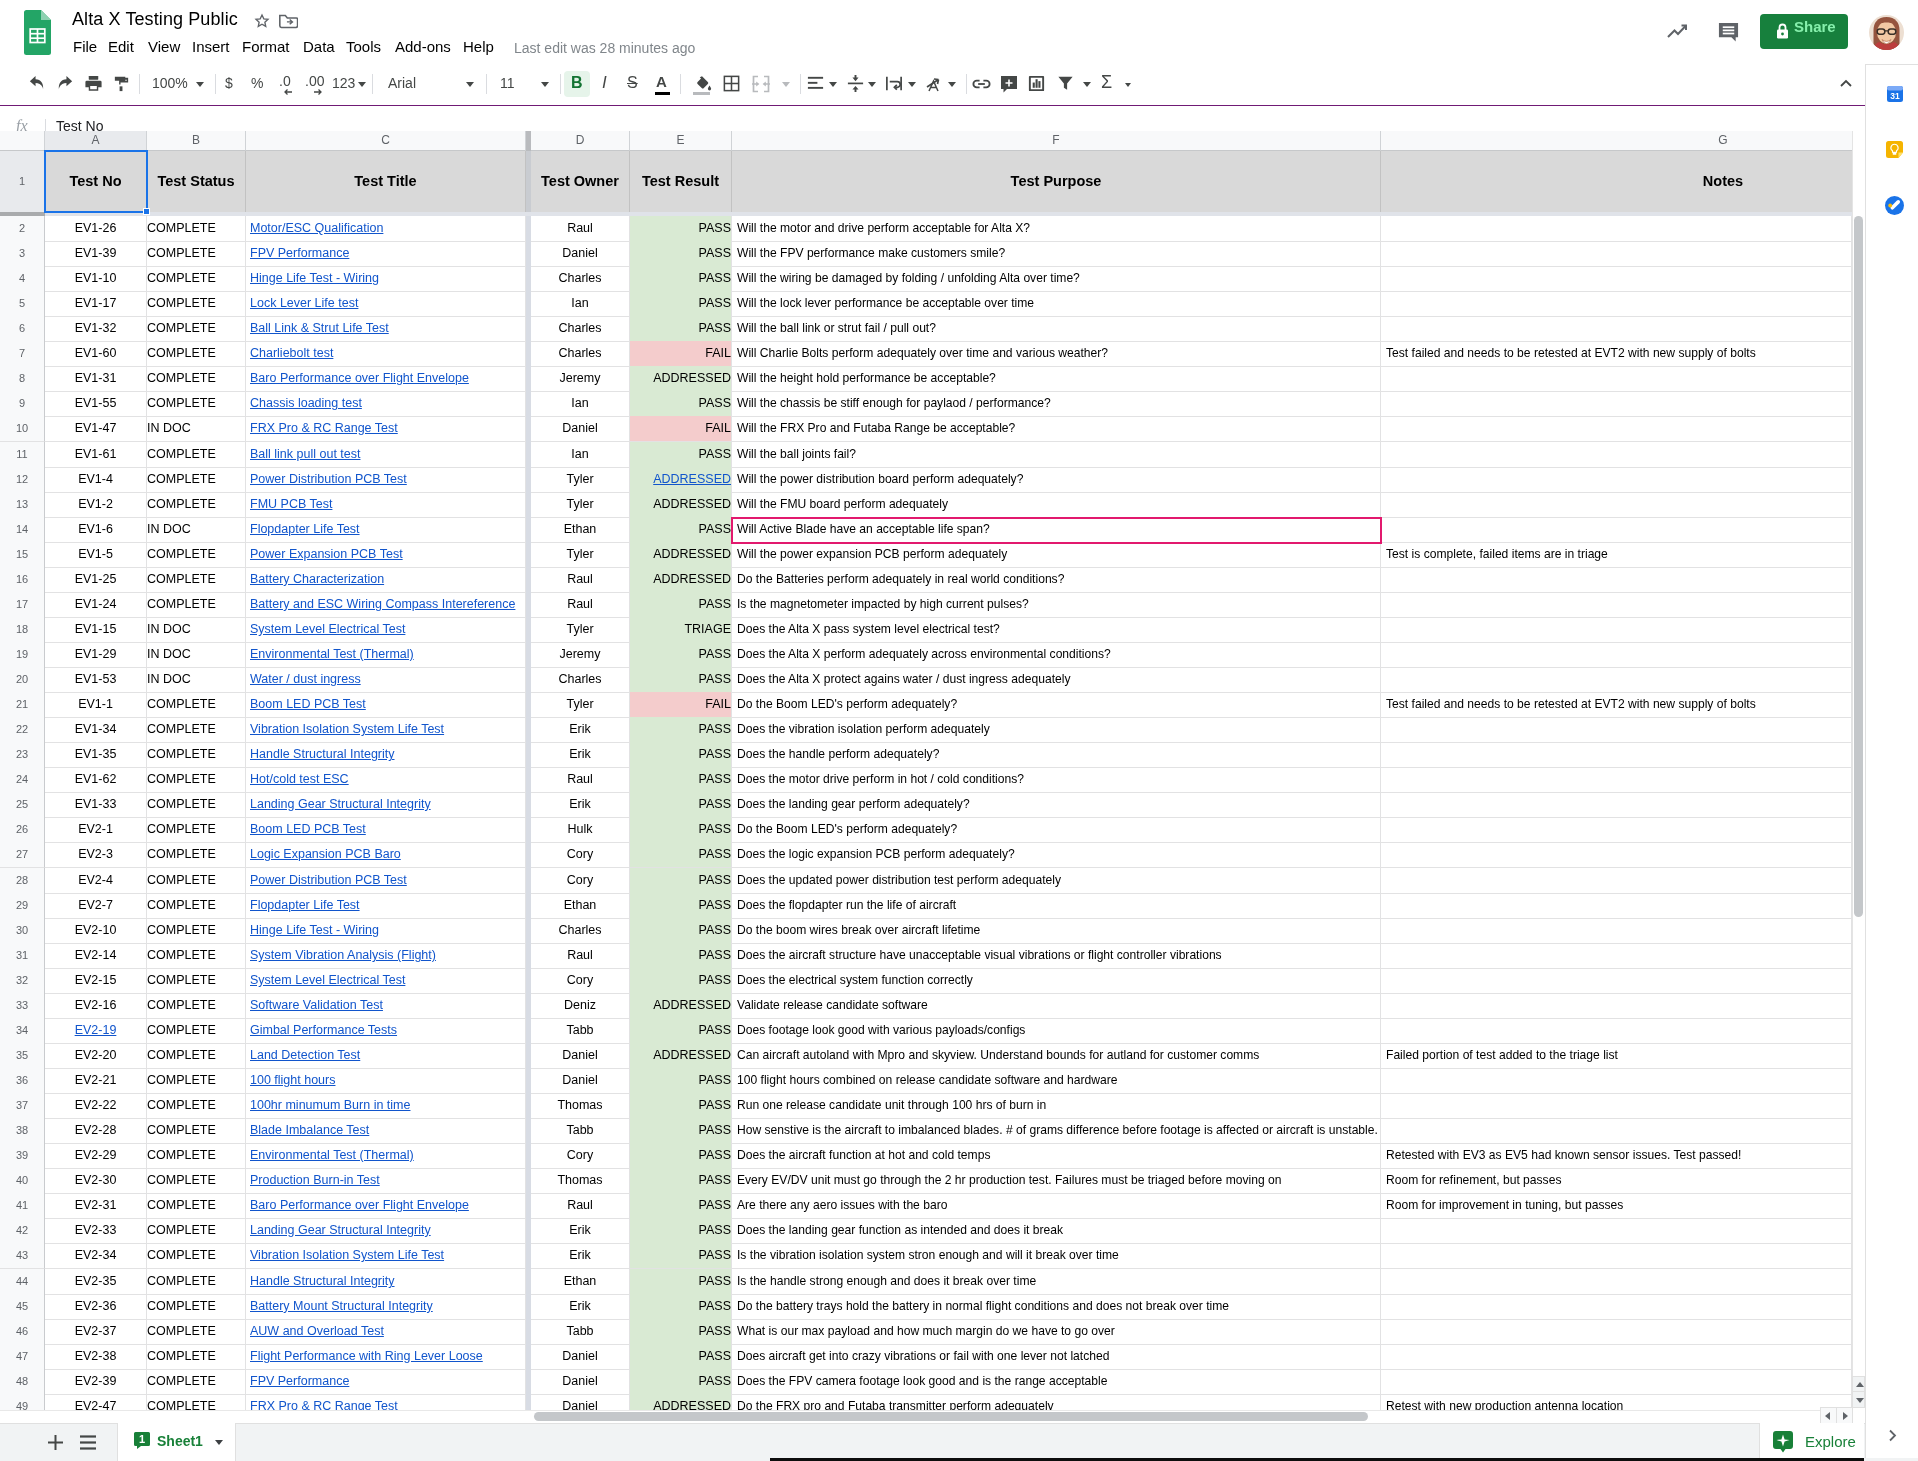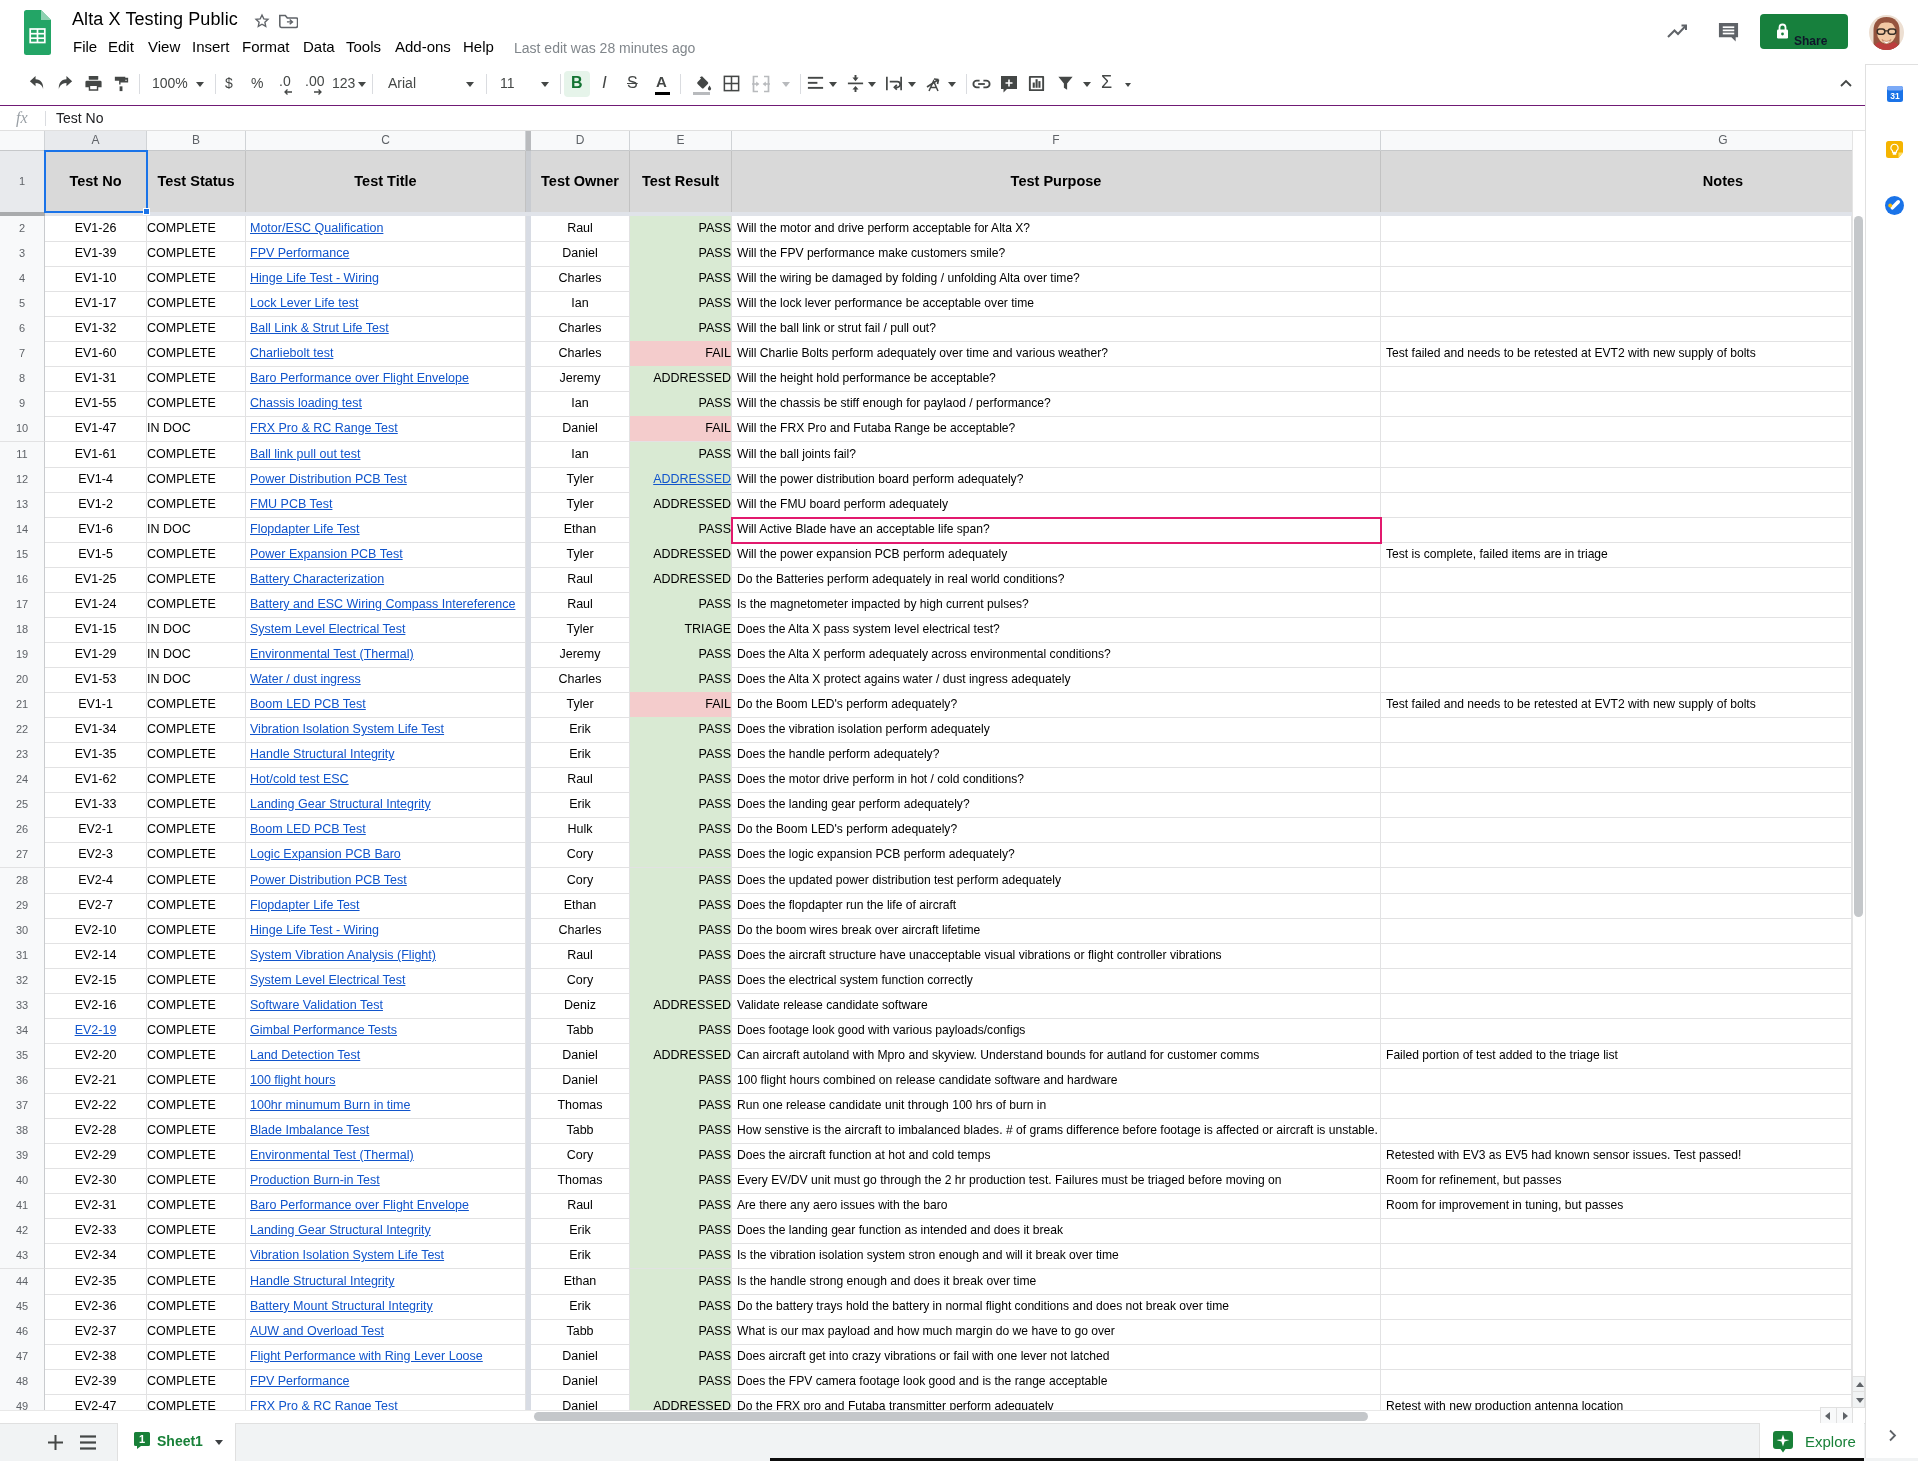--- a/index.html
+++ b/index.html
@@ -9,21 +9,21 @@
 #titlebar{position:absolute;left:0;top:0;width:1918px;height:62px;background:#fff}
 #docname{position:absolute;left:72px;top:9px;font-size:18px;color:#000;letter-spacing:.1px}
 .menuitem{position:absolute;top:38px;font-size:15px;color:#000}
 #lastedit{position:absolute;left:514px;top:40px;font-size:14px;color:#80868b;}
 #toolbar{position:absolute;left:0;top:62px;width:1866px;height:44px;background:#fff;border-bottom:1px solid #701a75}
 .tsep{position:absolute;top:12px;width:1px;height:20px;background:#dadce0}
 .ttxt{position:absolute;font-size:14px;color:#444746}
 .ticon{position:absolute;top:12px}
 .caret{position:absolute;width:0;height:0;border-left:4px solid transparent;border-right:4px solid transparent;border-top:5px solid #444746}
 .caret.dis{border-top-color:#b8babd}
-#fxbar{position:absolute;left:0;top:106px;width:1866px;height:25px;background:#fff;border-bottom:1px solid #e0e0e0}
+#fxbar{position:absolute;left:0;top:114px;width:1866px;height:25px;background:#fff;border-bottom:1px solid #e0e0e0}
 #fx{position:absolute;left:16px;top:3px;font-family:"Liberation Serif",serif;font-style:italic;font-size:16px;color:#9aa0a6}
 #fxsep{position:absolute;left:45px;top:5px;width:1px;height:15px;background:#dadce0}
 #fxval{position:absolute;left:56px;top:4px;font-size:14px;color:#202124;font-weight:500}
 
 .colhd{position:absolute;top:131px;height:20px;background:#f8f9fa;border-right:1px solid #d0d3d6;
   border-bottom:1px solid #c6c8ca;font-size:12px;color:#5f6368;text-align:center;line-height:19px}
 
 .h1c{position:absolute;top:151px;height:61px;background:#d9d9d9;border-right:1px solid #c2c2c2;
   font-size:14.5px;font-weight:bold;color:#000;text-align:center;line-height:61px}
 
@@ -116,21 +116,21 @@
     <line x1="6" y1="6.5" x2="18" y2="6.5" stroke="#fff" stroke-width="1.8"></line>
     <line x1="6" y1="9.8" x2="18" y2="9.8" stroke="#fff" stroke-width="1.8"></line>
     <line x1="6" y1="13.1" x2="18" y2="13.1" stroke="#fff" stroke-width="1.8"></line>
   </svg>
   <div class="abs" style="left:1760px;top:14px;width:88px;height:35px;background:#17803d;border-radius:4px">
     <svg class="abs" style="left:16px;top:9px" width="13" height="16" viewBox="0 0 13 16">
       <rect x="1" y="6.5" width="11" height="9" rx="1.2" fill="#fff"></rect>
       <path d="M3.5 7 V4.5 a3 3 0 0 1 6 0 V7" fill="none" stroke="#fff" stroke-width="1.8"></path>
       <circle cx="6.5" cy="11" r="1.4" fill="#17803d"></circle>
     </svg>
-    <div class="abs" style="left:34px;top:20px;font-size:12px;font-weight:bold;color:#0f172a">Share</div>
+    <div class="abs" style="left:34px;top:4px;font-size:15px;font-weight:bold;color:#86efac">Share</div>
   </div>
 
   <svg class="abs" style="left:1869px;top:15px" width="35" height="35" viewBox="0 0 35 35">
     <defs>
         <clipPath id="avc">
           <circle cx="17.5" cy="17.5" r="17.5"></circle>
         </clipPath>
       </defs>
     <g clip-path="url(#avc)">
       <rect width="35" height="35" fill="#eddfd2"></rect>

